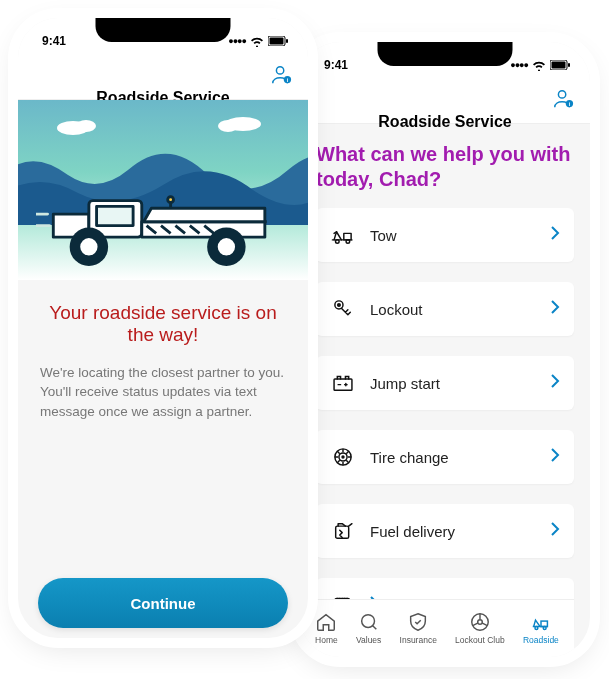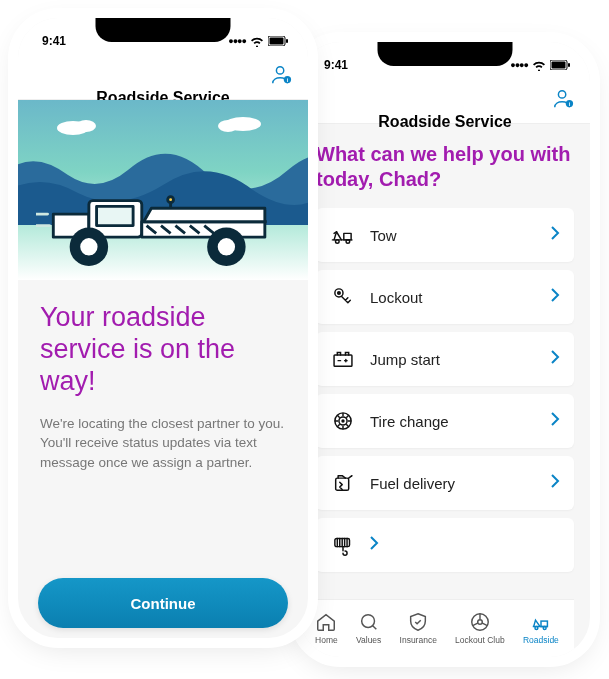--- a/index.html
+++ b/index.html
@@ -63,37 +63,37 @@
   }
   .mountains {
     position: absolute; bottom: 55px; left: -20px; right: -20px; height: 100px;
   }
   .clouds { position: absolute; top: 12px; left: 0; right: 0; }
   .truck {
     position: absolute; bottom: 8px; left: 18px; width: 250px;
   }
 
   .left-body { padding: 22px 22px 10px; background: #f6f6f6; }
-  .headline { font-size: 27px; font-weight: 400; line-height: 1.18; color: #a21caf; margin-bottom: 16px; }
+  .headline { font-size: 19px; font-weight: 400; line-height: 1.18; color: #b91c1c; margin-bottom: 16px; text-align: center; }
   .subcopy { font-size: 13.5px; color: #777; line-height: 1.45; }
 
   .continue-btn {
     position: absolute; bottom: 10px; left: 20px; right: 20px;
     height: 50px;
     background: linear-gradient(#1597c8, #0a7fb0);
     border-radius: 28px;
     color: #fff; font-size: 15px; font-weight: 600;
     display: flex; align-items: center; justify-content: center;
     box-shadow: 0 2px 6px rgba(0,0,0,.1);
   }
 
   
   .right-body { padding: 18px 16px 4px; }
   .prompt { font-size: 20px; font-weight: 700; line-height: 1.25; color: #a21caf; margin-bottom: 16px; }
-  .options { display: flex; flex-direction: column; gap: 8px; }
+  .options { display: flex; flex-direction: column; gap: 20px; }
   .option {
     background: #fff;
     border-radius: 6px;
     height: 54px;
     display: flex; align-items: center;
     padding: 0 14px;
     box-shadow: 0 1px 2px rgba(0,0,0,.04);
   }
   .option .icon { width: 26px; height: 26px; margin-right: 14px; flex-shrink: 0; }
   .option .label { flex: 1; font-size: 15px; color: #222; }

